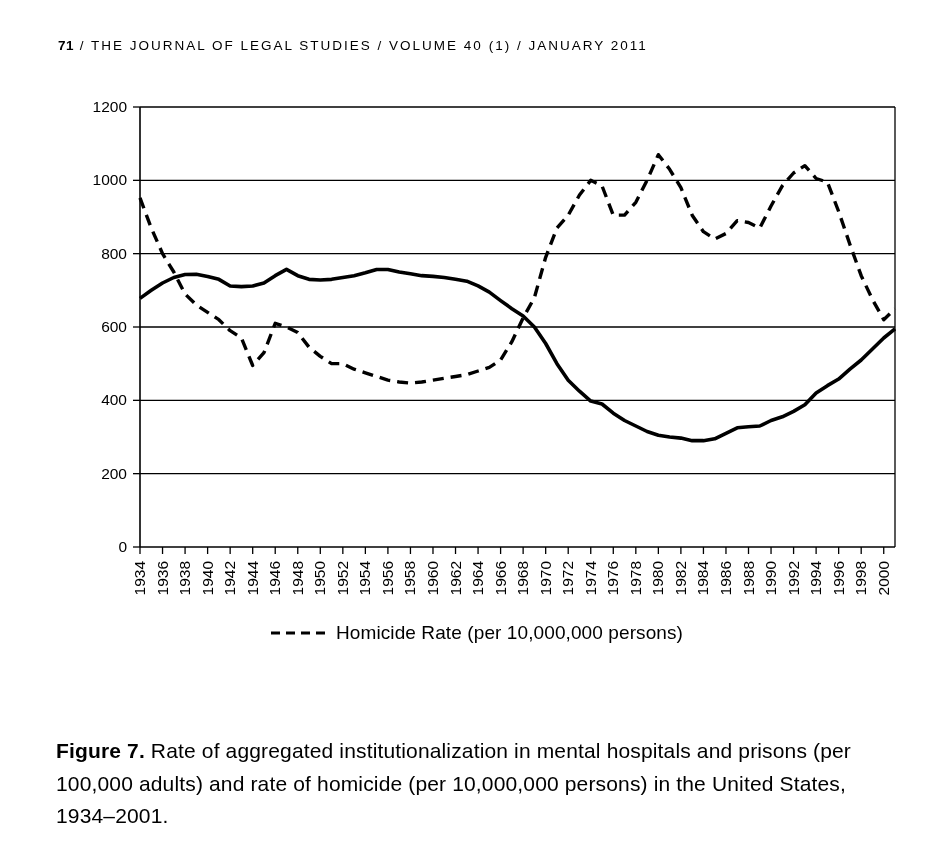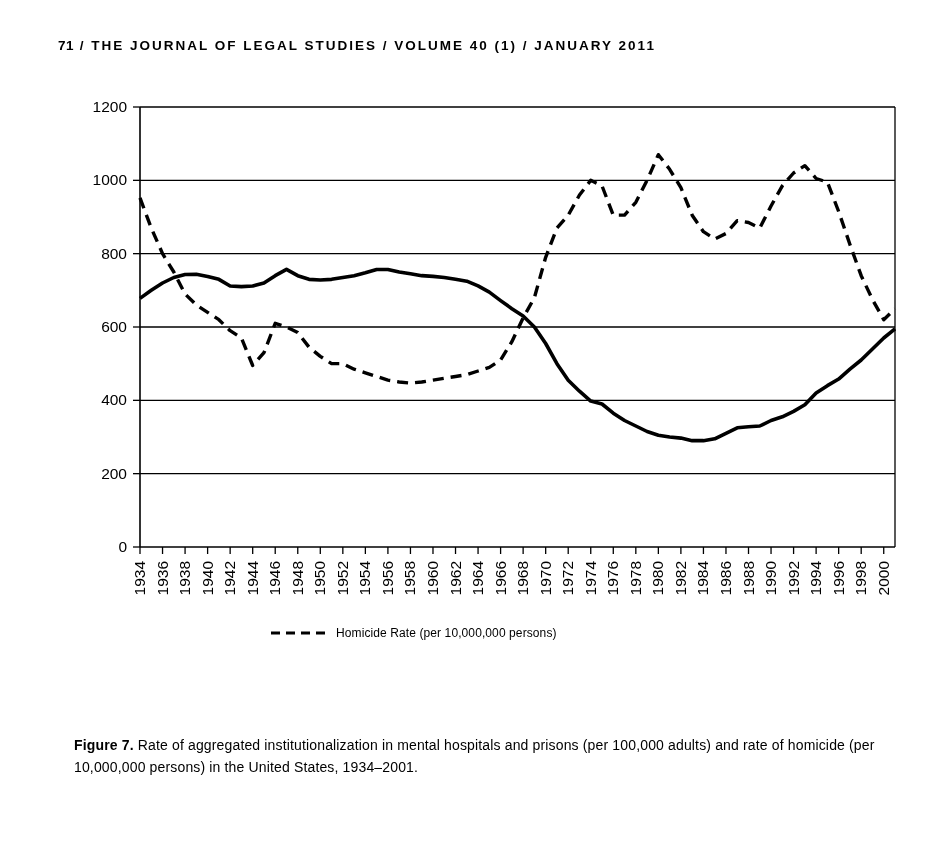--- a/index.html
+++ b/index.html
@@ -28,21 +28,21 @@
     font-size: 13.5px;
     letter-spacing: 2.0px;
     font-weight: bold;
     white-space: nowrap;
   }
   .running-head .pageno {
     font-weight: bold;
     letter-spacing: 0.5px;
   }
   .running-head .rest {
-    font-weight: bold;
+    font-weight: normal;
   }
 
   .figure-area {
     position: absolute;
     left: 40px;
     top: 85px;
     width: 880px;
     height: 600px;
   }
 
@@ -66,30 +66,30 @@
     white-space: nowrap;
   }
   .legend-key {
     width: 58px;
     height: 14px;
     margin-right: 8px;
     flex: 0 0 auto;
     position: relative;
   }
   .legend-label {
-    font-size: 12px;
+    font-size: 19px;
     letter-spacing: 0.1px;
   }
 
   .caption {
     position: absolute;
-    left: 74px;
+    left: 56px;
     top: 735px;
     width: 840px;
-    font-size: 14px;
+    font-size: 21px;
     line-height: 1.55;
     letter-spacing: 0.15px;
   }
   .caption b { font-weight: bold; }
 </style>
 </head>
 <body>
 
 <div class="page">
 

